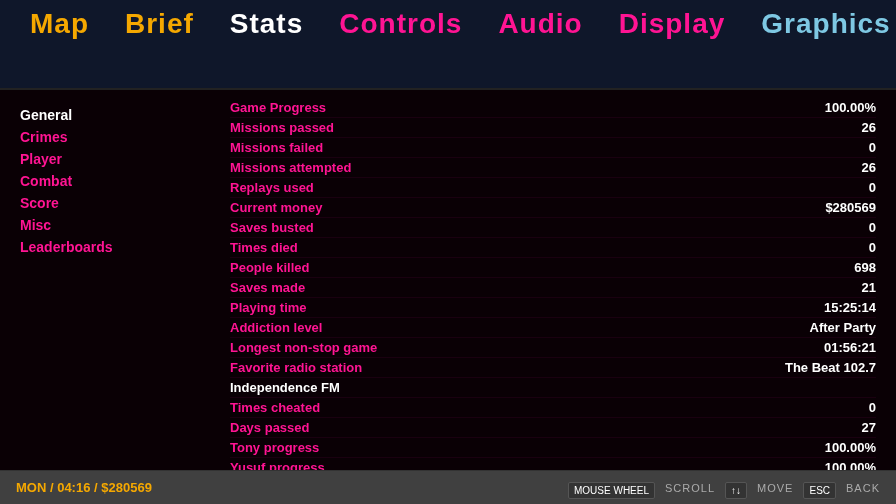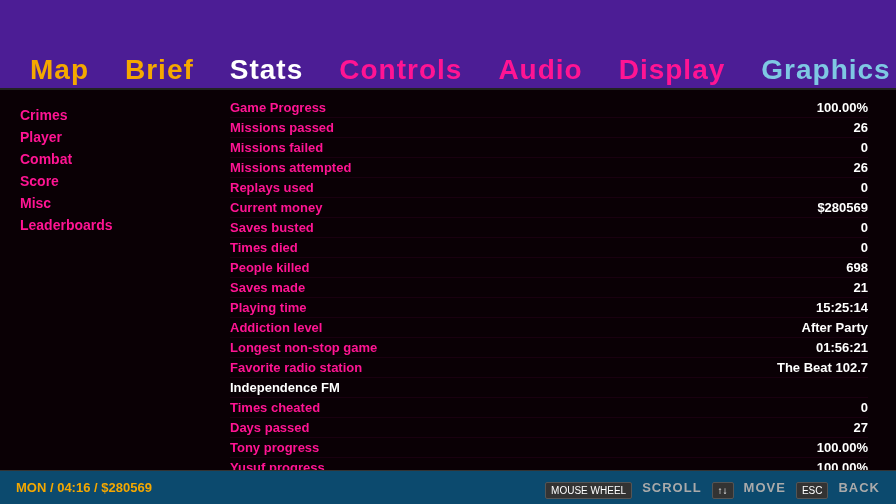--- a/index.html
+++ b/index.html
@@ -8,23 +8,23 @@
       height: 504px;
       background: #0a0005;
       font-family: Arial, sans-serif;
       overflow: hidden;
       position: relative;
     }
 
     
     #nav {
       display: flex;
-      align-items: flex-end;
-      background: #4c1d95;
-      padding: 2px 30px;
+      align-items: flex-start;
+      background: #0f172a;
+      padding: 8px 30px;
       height: 90px;
       border-bottom: 2px solid #222;
     }
     .nav-item {
       font-size: 28px;
       font-weight: bold;
       margin-right: 36px;
       cursor: pointer;
       letter-spacing: 1px;
     }
@@ -60,21 +60,21 @@
     .sidebar-pink { color: #ff1493; }
     .sidebar-arrow {
       color: #ffffff;
       margin-left: 4px;
       font-size: 12px;
     }
 
     
     #stats-area {
       flex: 1;
-      padding: 8px 28px 8px 10px;
+      padding: 8px 20px 8px 10px;
       overflow: hidden;
     }
     .stat-row {
       display: flex;
       justify-content: space-between;
       align-items: center;
       padding: 2px 0;
       border-bottom: 1px solid #1a0010;
     }
     .stat-label {
@@ -89,21 +89,21 @@
       text-align: right;
     }
 
     
     #bottombar {
       position: absolute;
       bottom: 0;
       left: 0;
       right: 0;
       height: 34px;
-      background: #0c4a6e;
+      background: #404040;
       border-top: 1px solid #333;
       display: flex;
       align-items: center;
       padding: 0 16px;
     }
     #hud-info {
       color: #f5a800;
       font-size: 13px;
       font-weight: bold;
       flex: 1;
@@ -117,42 +117,45 @@
       background: #333;
       color: #fff;
       font-size: 10px;
       padding: 2px 5px;
       border: 1px solid #555;
       border-radius: 2px;
       margin-top: 6px;
     }
     .hint-text {
       color: #aaa;
-      font-size: 13px;
-      font-weight: bold;
+      font-size: 11px;
+      font-weight: normal;
       letter-spacing: 1px;
     }
   </style>
 </head>
 <body>
 
 <div id="nav">
   <div class="nav-item nav-map">Map</div>
   <div class="nav-item nav-brief">Brief</div>
   <div class="nav-item nav-stats">Stats</div>
   <div class="nav-item nav-controls">Controls</div>
   <div class="nav-item nav-audio">Audio</div>
   <div class="nav-item nav-display">Display</div>
   <div class="nav-item nav-graphics">Graphics</div>
 
 </div>
 
 <div id="content">
 
   <div id="sidebar">
+    <div class="sidebar-item sidebar-general">
+      <span>General</span>
+    </div>
     <div class="sidebar-item sidebar-pink">
       <span>Crimes</span>
     </div>
     <div class="sidebar-item sidebar-pink">
       <span>Player</span>
     </div>
     <div class="sidebar-item sidebar-pink">
       <span>Combat</span>
     </div>
     <div class="sidebar-item sidebar-pink">

